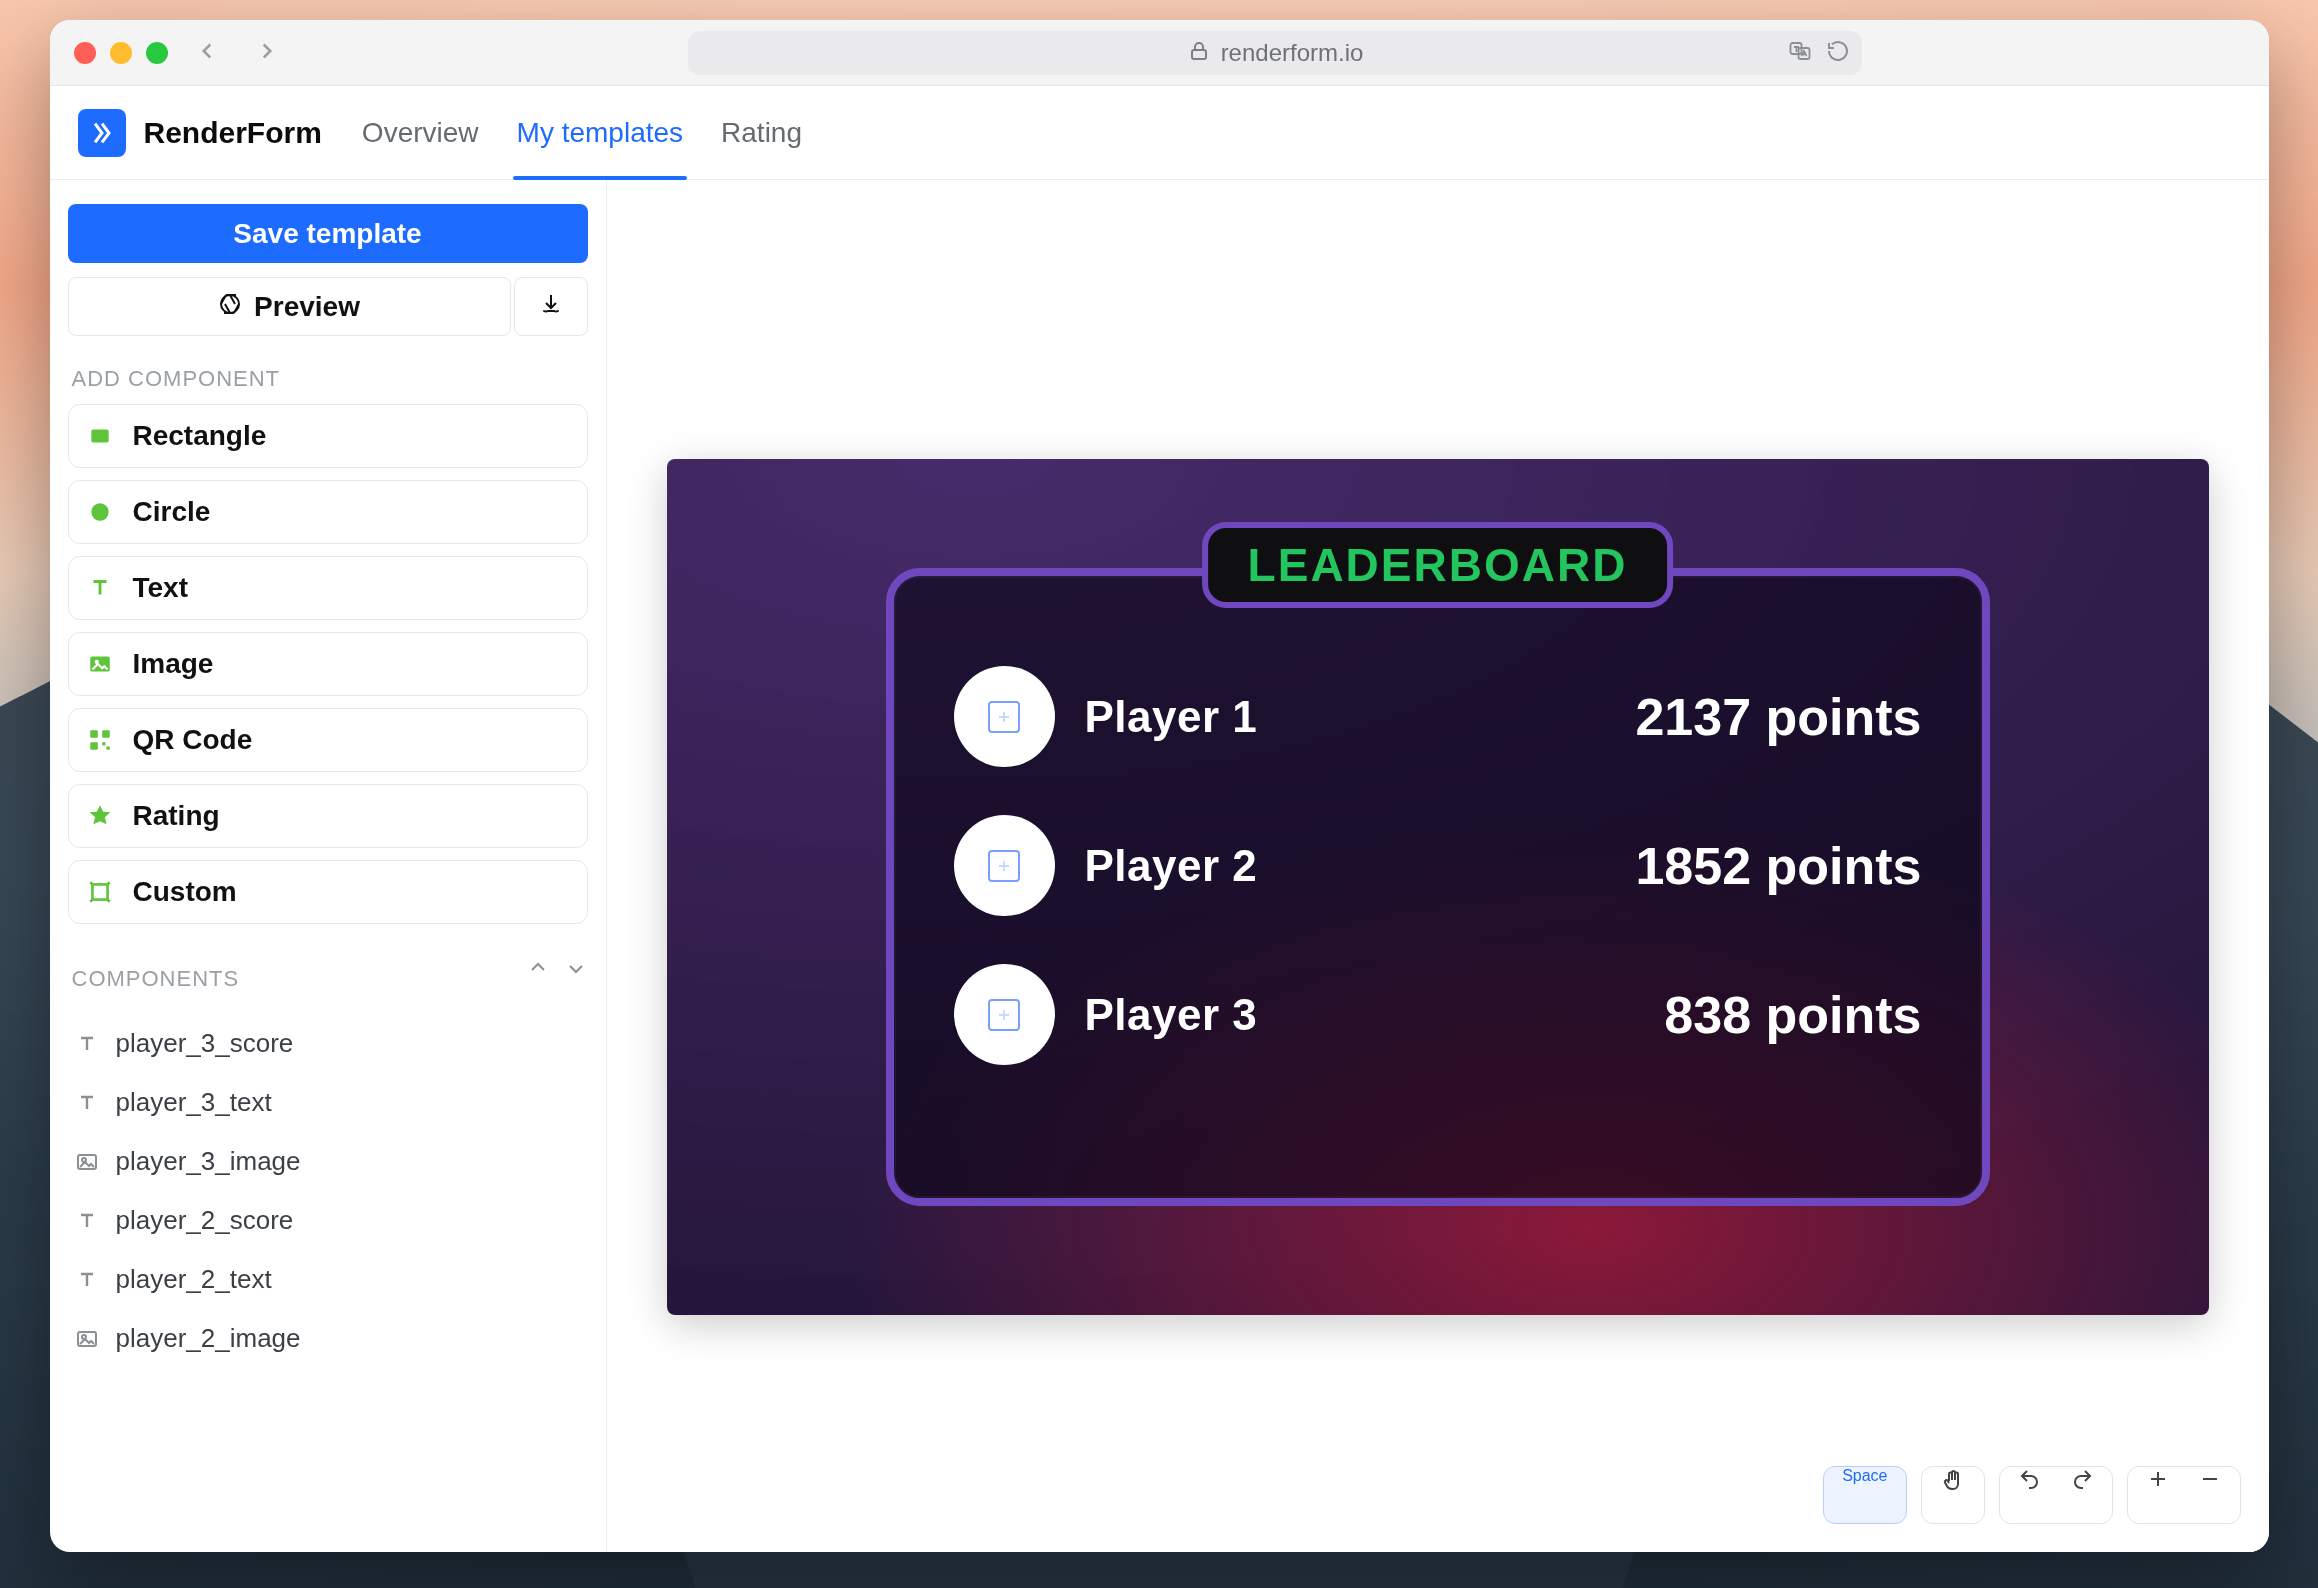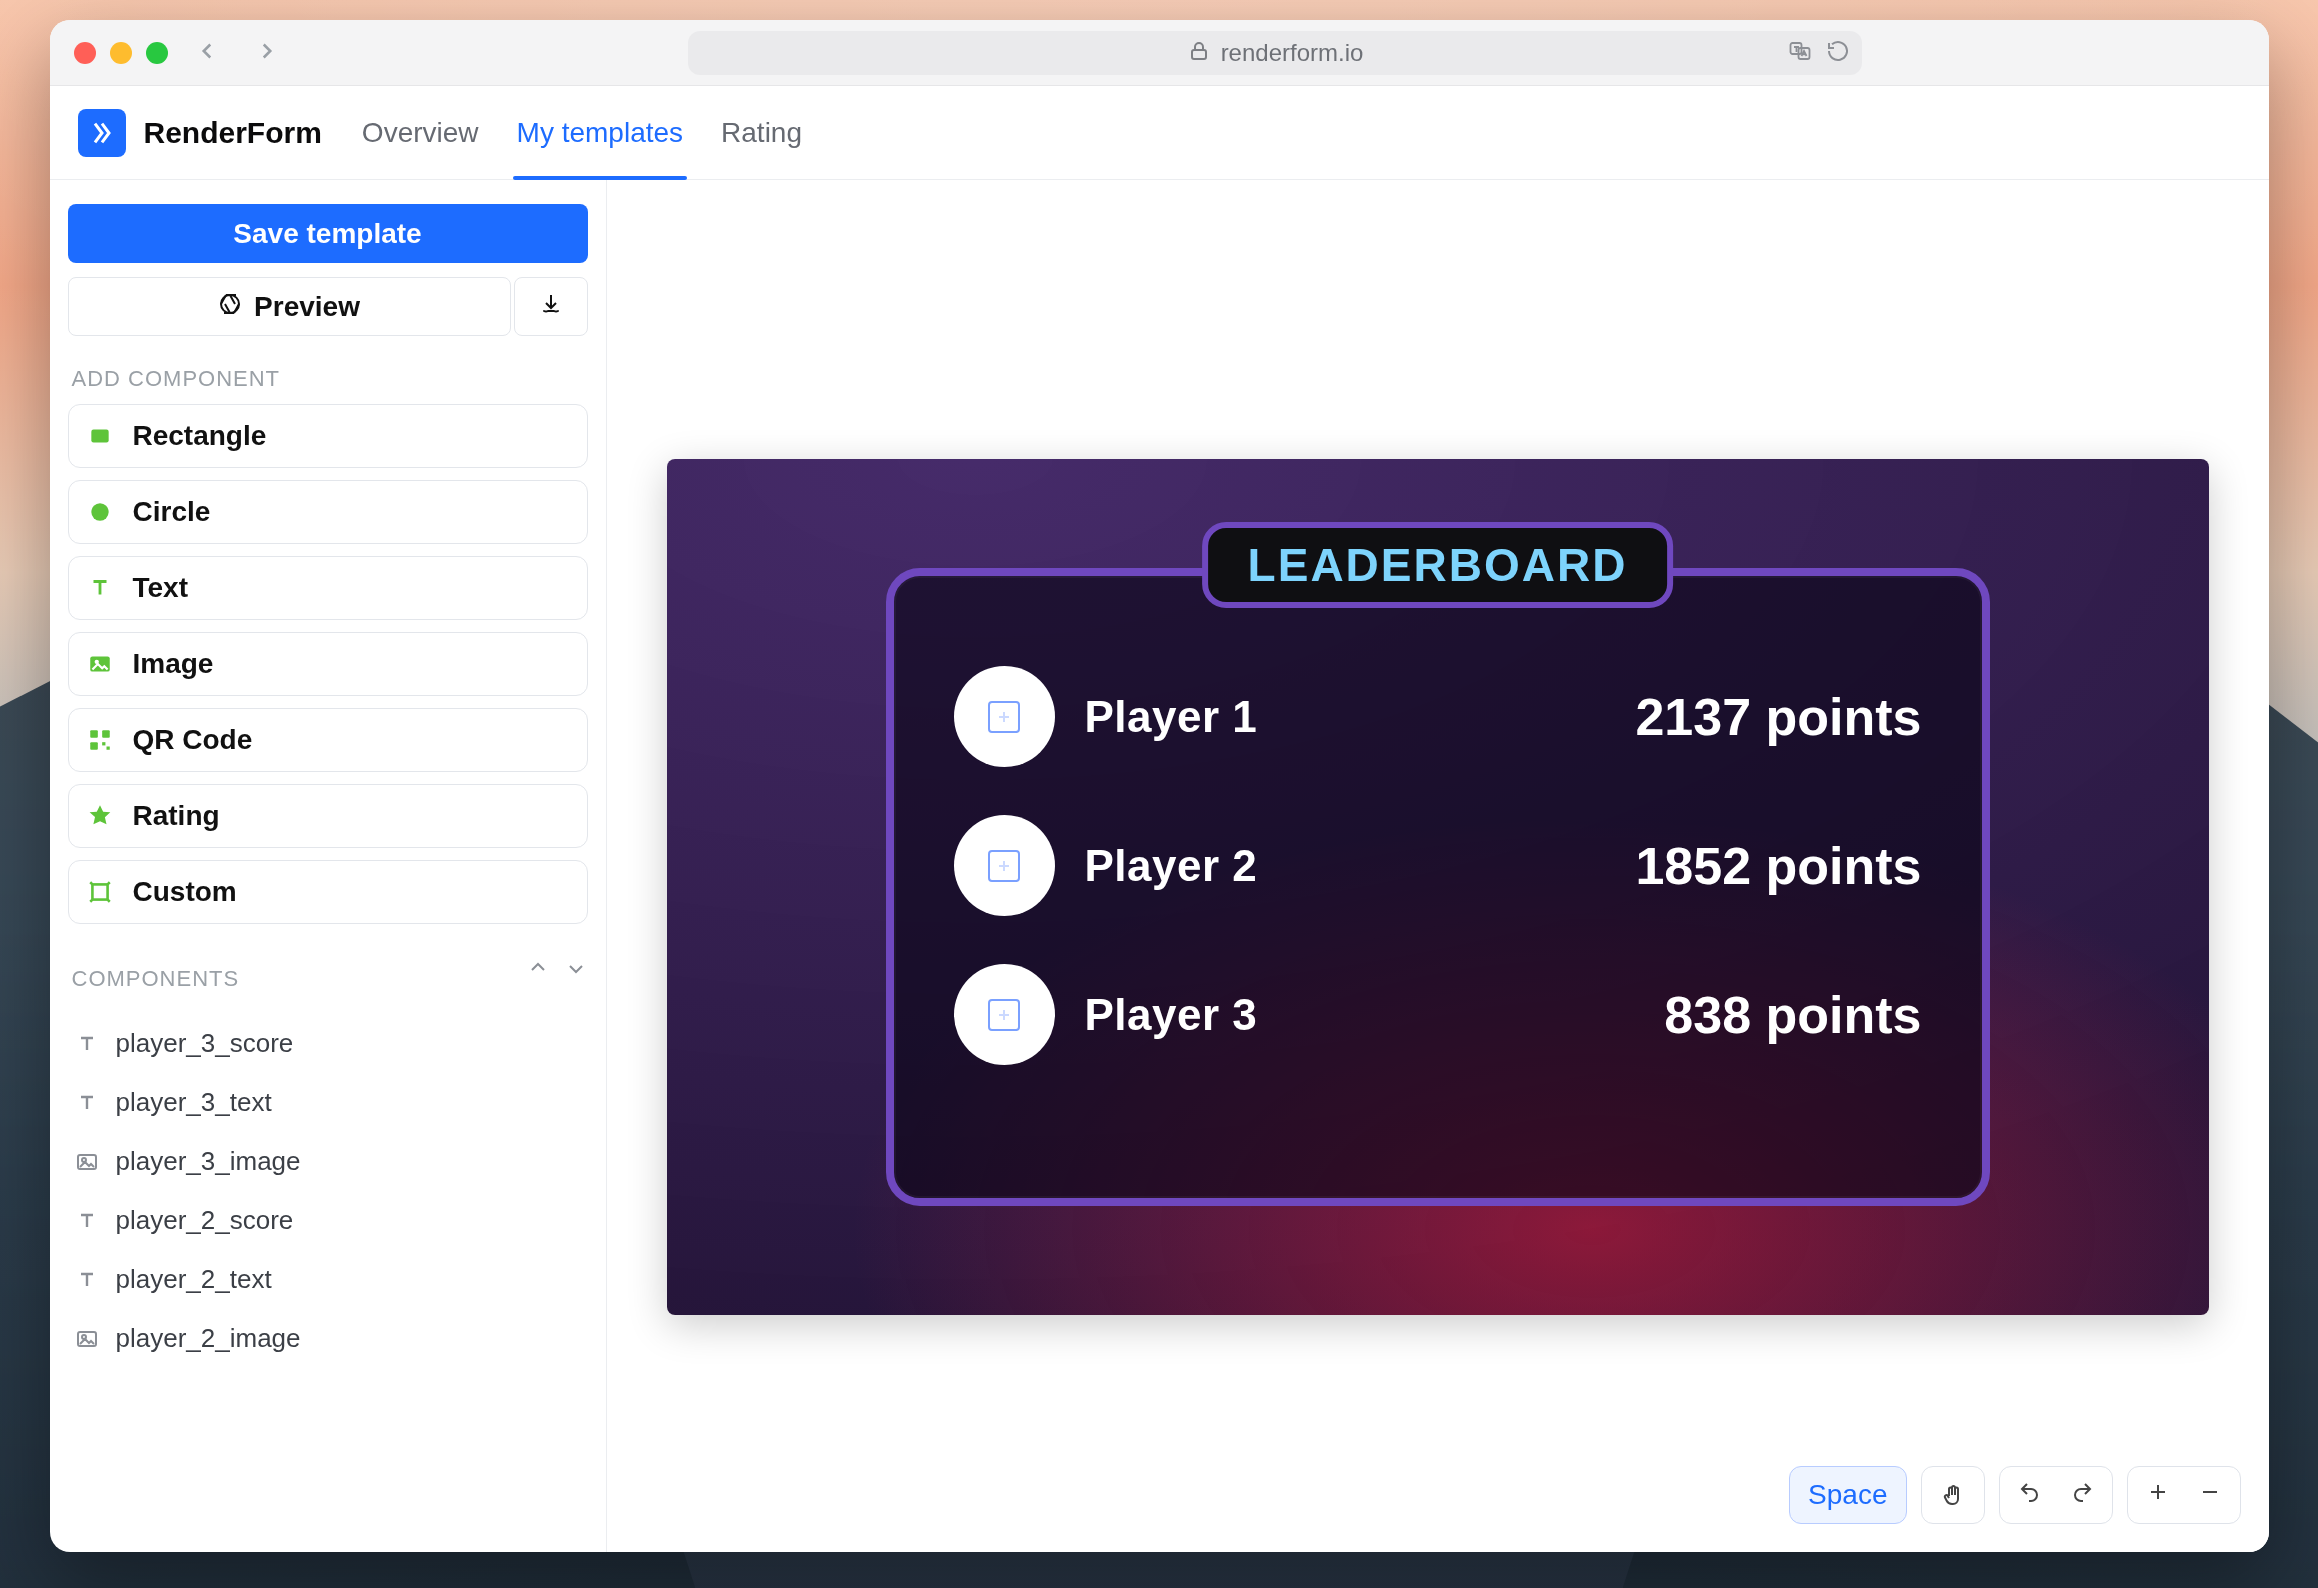--- a/index.html
+++ b/index.html
@@ -130,42 +130,42 @@
   }
   .layer .licon { width: 26px; height: 26px; color:#8b8f96; display:flex; align-items:center; justify-content:center; }
 
   .canvas-wrap {
     flex: 1; position: relative; background: #fff; overflow: hidden;
   }
   .canvas-toolbar {
     position: absolute; right: 28px; bottom: 28px; display:flex; gap: 14px; align-items:center;
   }
   .pill {
-    height: 58px; padding: 0 18px; border: 1px solid #dfe3ea; border-radius: 12px; background: #fff; display:flex; align-items:center; justify-content:center; color:#444; font-size:28px; cursor:pointer; gap:14px;
+    height: 58px; padding: 0 18px; border: 1px solid #dfe3ea; border-radius: 12px; background: #fff; display:flex; align-items:flex-start; justify-content:center; color:#444; font-size:16px; cursor:pointer; gap:14px;
   }
   .pill.space { color:#1d6cff; border-color:#b8ccff; background:#eef4ff; }
   .pill .icon { width:26px; height:26px; display:flex; align-items:center; justify-content:center; }
 
   .stage {
     position: absolute; left: 60px; right: 60px; top: 279px; height: 856px;
     border-radius: 8px;
     background:
       radial-gradient(80% 80% at 60% 90%, rgba(207, 26, 55, 0.6), rgba(207, 26, 55, 0) 60%),
       radial-gradient(120% 100% at 20% 0%, rgba(50, 20, 90, .9), rgba(26, 9, 48, .95));
     box-shadow: 0 10px 40px rgba(0,0,0,.2);
     overflow: hidden;
   }
   .board {
     position: absolute; left: 219px; right: 219px; top: 109px; bottom: 109px;
     border: 8px solid #6f48bf; border-radius: 34px; background: rgba(12, 6, 24, .65);
     box-shadow: 0 0 0 2px rgba(255,255,255,.04) inset;
   }
   .board .badge {
     position: absolute; left: 50%; transform: translateX(-50%); top: -54px;
-    background: #0f0f12; color: #7dd3fc; border: 6px solid #6f48bf; border-radius: 24px;
+    background: #0f0f12; color: #22c55e; border: 6px solid #6f48bf; border-radius: 24px;
     padding: 10px 40px; font-weight: 900; letter-spacing: 2px; font-size: 46px;
     font-family: Impact, "Arial Black", sans-serif;
   }
   .board .rows { padding: 90px 60px 40px; display:flex; flex-direction:column; gap: 48px; }
   .prow { display:flex; align-items:center; gap: 30px; }
   .avatar {
     width: 101px; height:101px; border-radius: 50%; background: #fff; position: relative;
     display:flex; align-items:center; justify-content:center;
   }
   .avatar::after {

